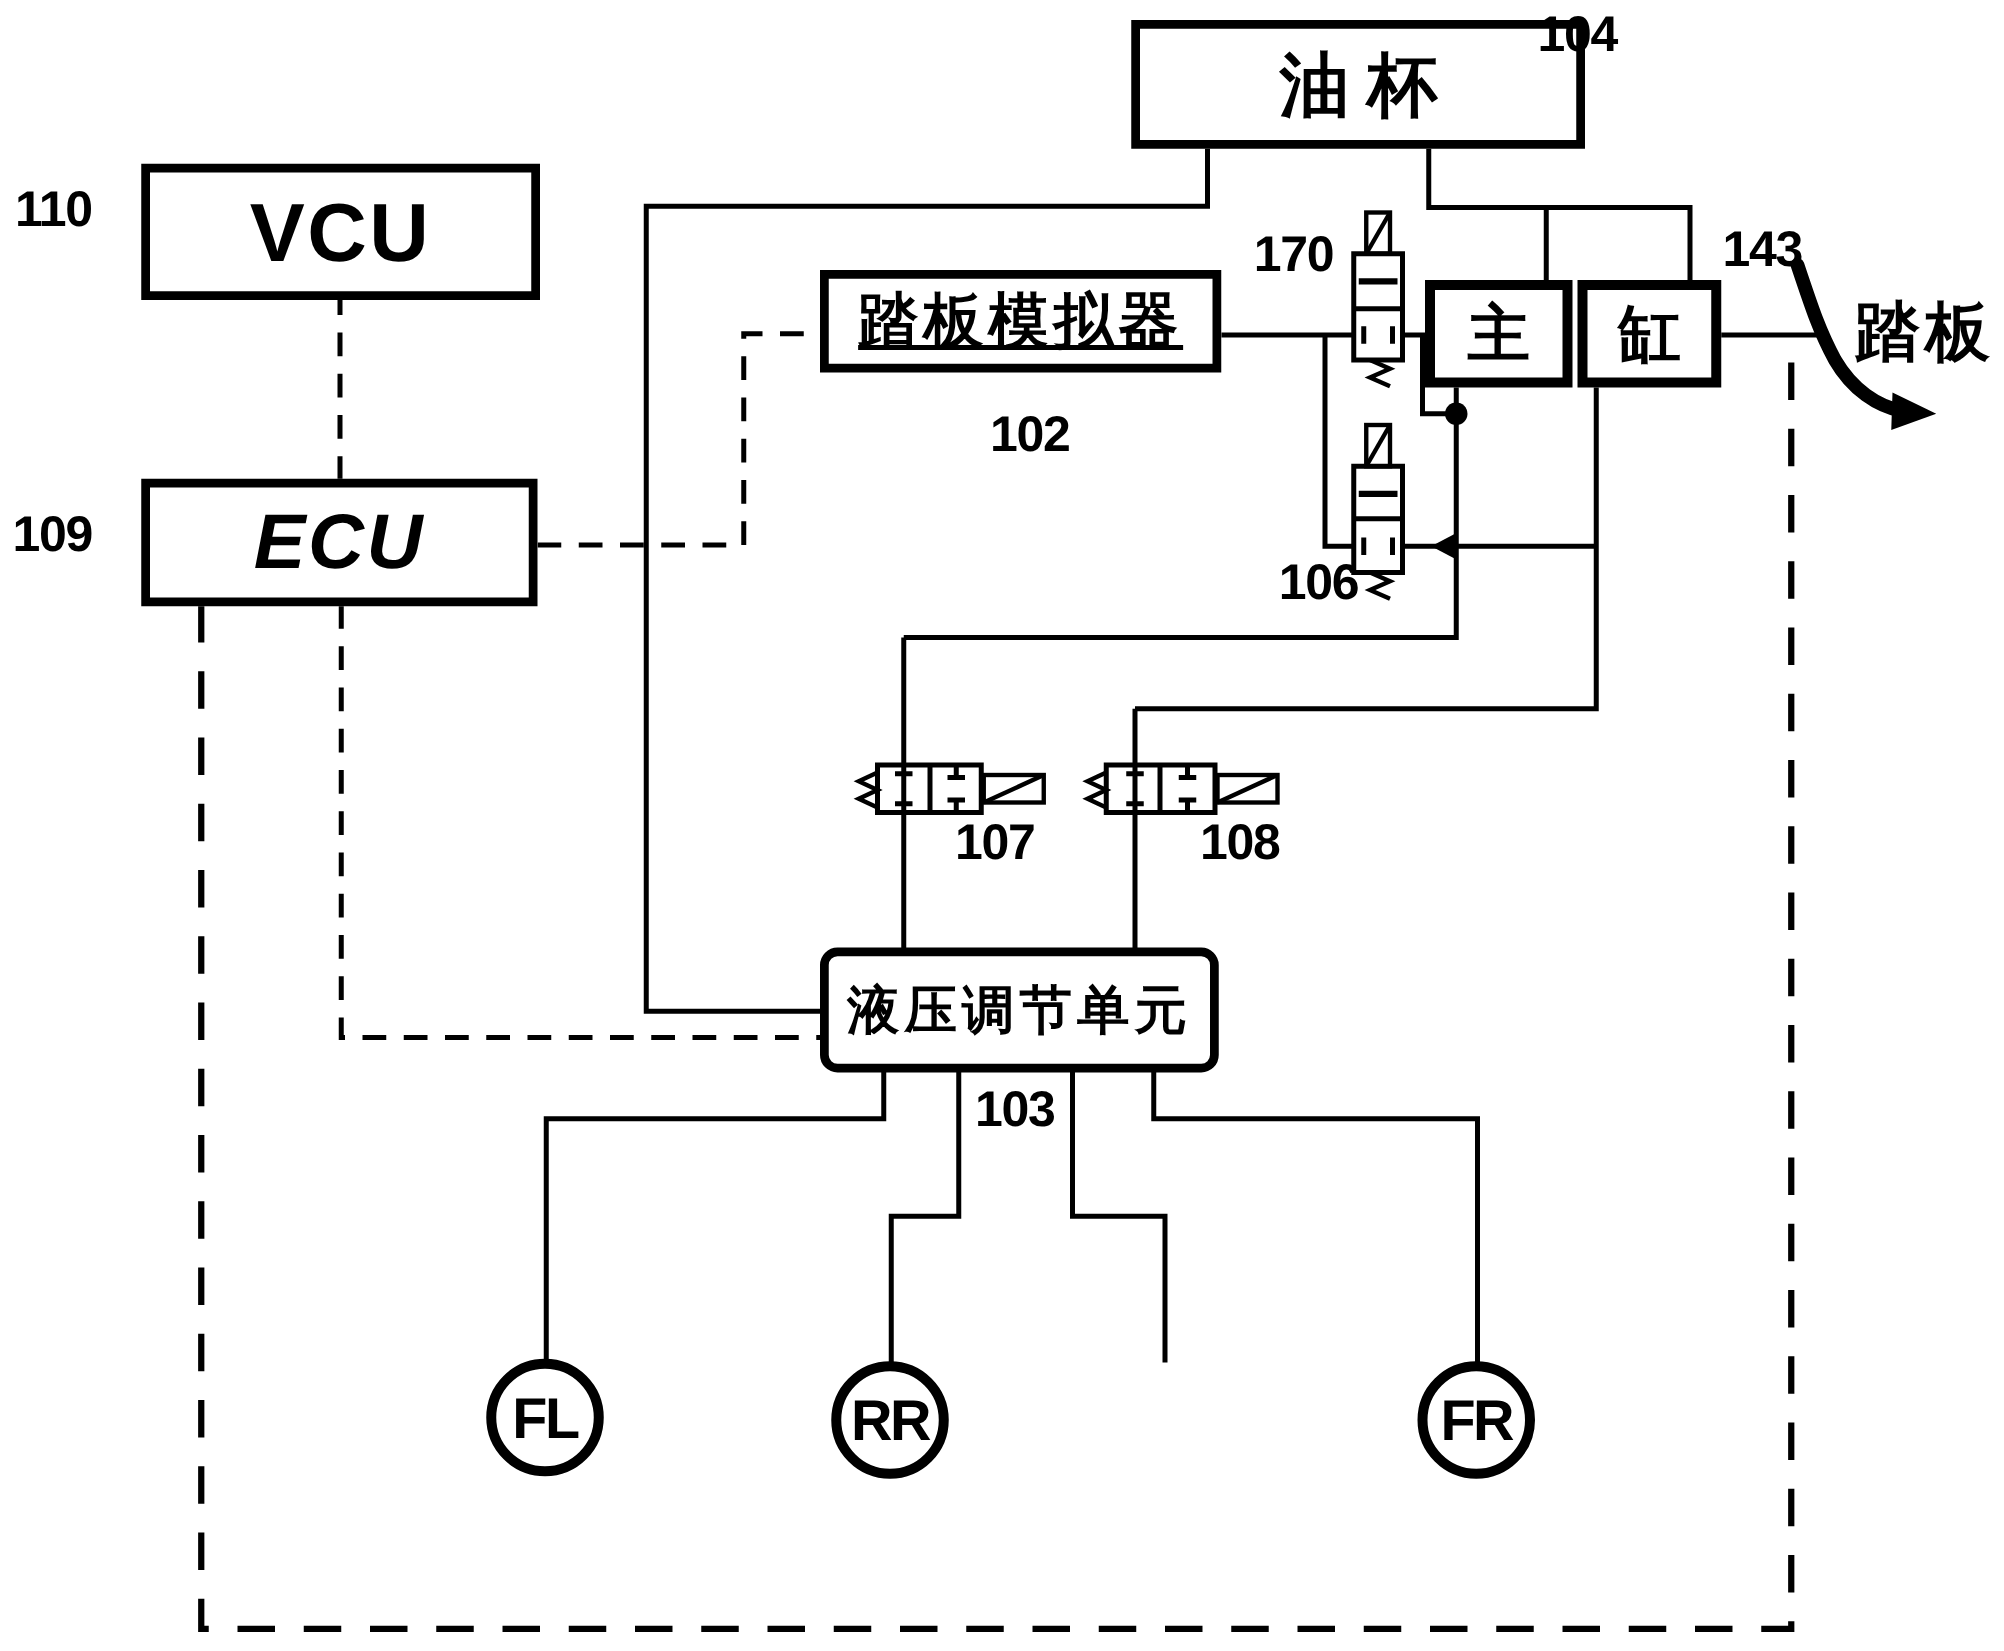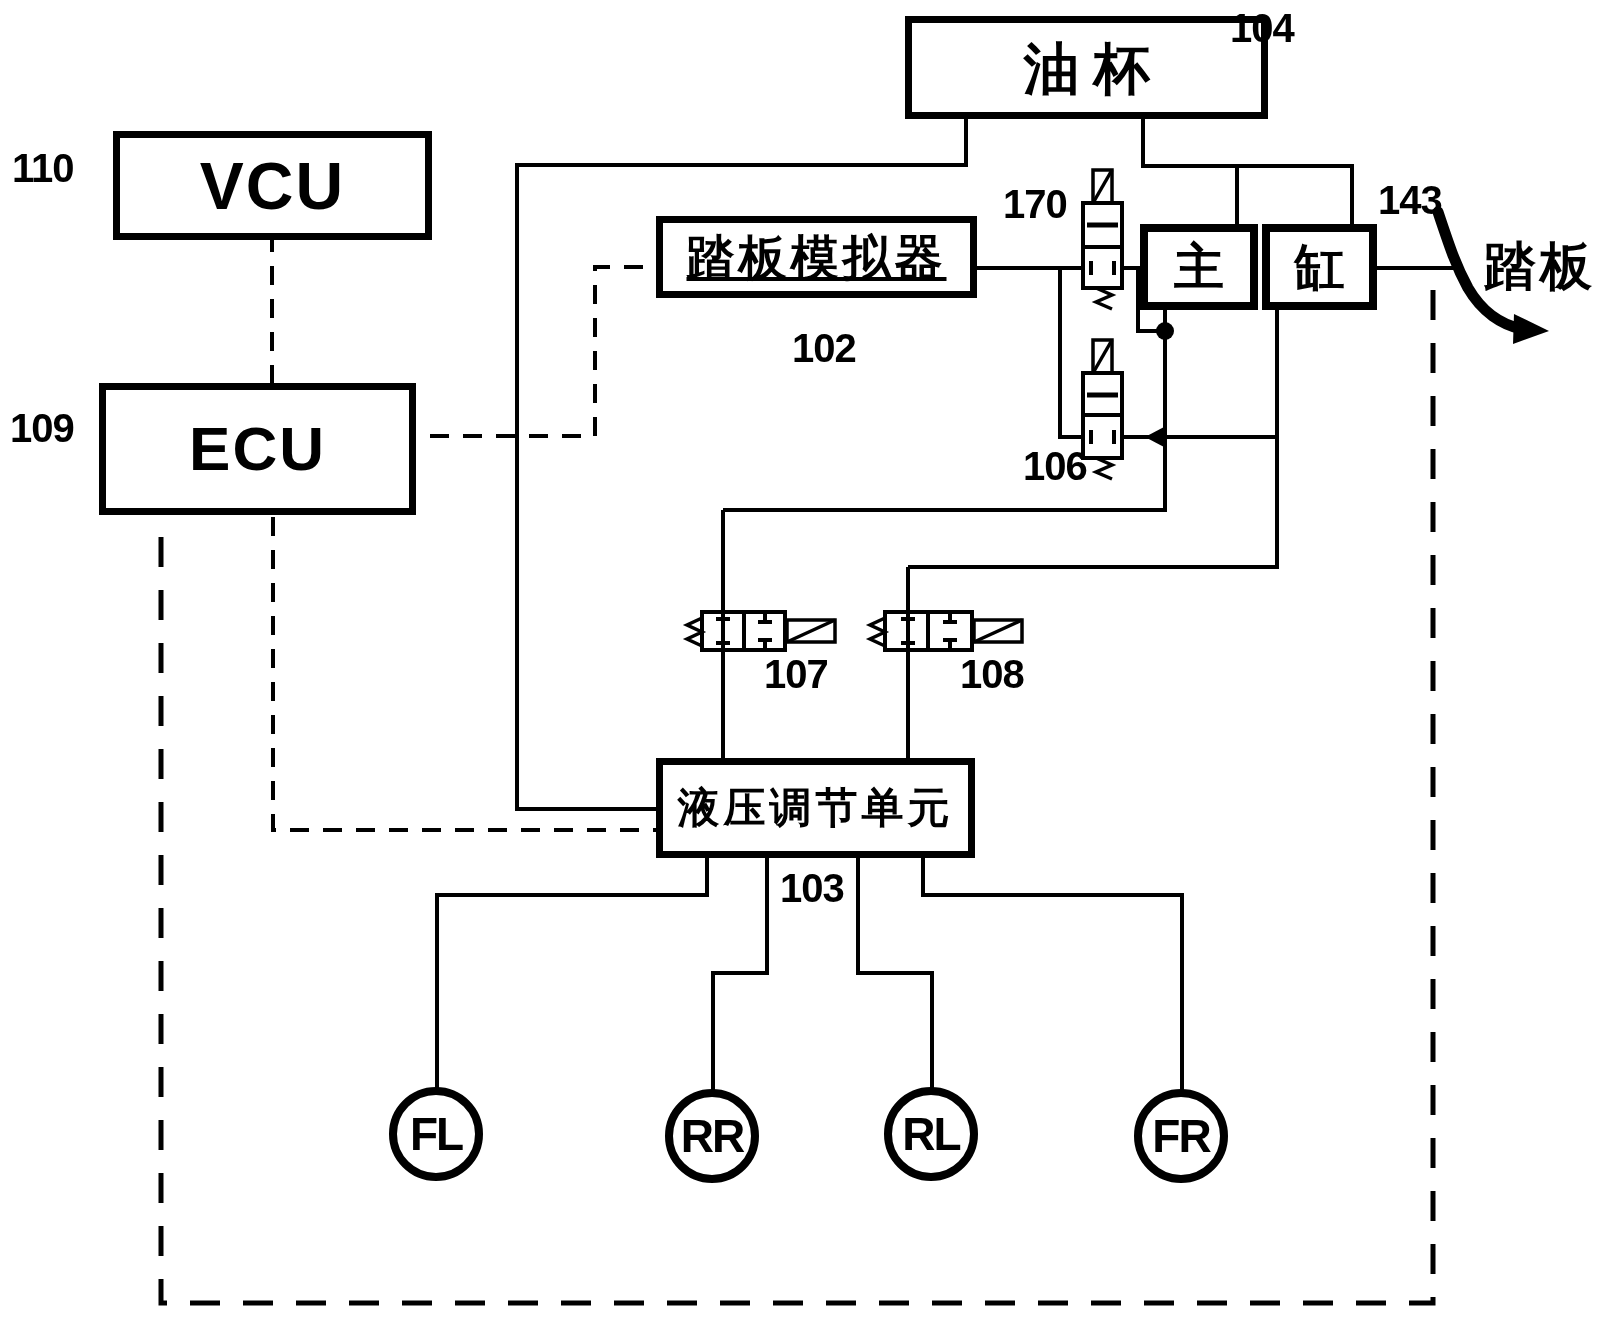--- a/index.html
+++ b/index.html
@@ -107,32 +107,31 @@
     <g>
       <path d="M1438 212 C1450 248 1456 266 1468 288 C1482 312 1502 325 1522 329" stroke="#000" stroke-width="11" fill="none" stroke-linecap="round"></path>
       <polygon points="1514,314 1549,331 1513,344" fill="#000"></polygon>
     </g>
   </svg>
 
   <div class="box cn" style="left:905px;top:16px;width:363px;height:103px;font-size:56px;letter-spacing:14px;text-indent:14px;">油杯</div>
 
   <div class="box" style="left:113px;top:131px;width:319px;height:109px;font-size:66px;font-weight:800;letter-spacing:2px;">VCU</div>
 
-  <div class="box" style="left:99px;top:383px;width:317px;height:132px;font-size:62px;font-weight:800;letter-spacing:2px;">ECU</div>
+  <div class="box" style="left:113px;top:383px;width:317px;height:102px;font-size:62px;font-weight:800;letter-spacing:2px;font-style:italic;">ECU</div>
 
   <div class="box cn" style="left:656px;top:216px;width:321px;height:82px;font-size:48px;letter-spacing:4px;text-decoration:underline;">踏板模拟器</div>
 
-  <div class="box cn" style="left:656px;top:758px;width:319px;height:100px;font-size:42px;letter-spacing:4px;">液压调节单元</div>
+  <div class="box cn" style="left:656px;top:758px;width:319px;height:100px;font-size:42px;letter-spacing:4px;border-radius:14px;">液压调节单元</div>
 
   <div class="box cn" style="left:1140px;top:224px;width:118px;height:86px;border-width:8px;font-size:50px;">主</div>
   <div class="box cn" style="left:1262px;top:224px;width:115px;height:86px;border-width:8px;font-size:50px;">缸</div>
 
   <div class="wheel" style="left:389px;top:1087px;">FL</div>
   <div class="wheel" style="left:665px;top:1089px;">RR</div>
-  <div class="wheel" style="left:884px;top:1087px;">RL</div>
   <div class="wheel" style="left:1134px;top:1089px;">FR</div>
 
   <div class="ref" style="left:1230px;top:8px;">104</div>
   <div class="ref" style="left:12px;top:148px;">110</div>
   <div class="ref" style="left:10px;top:408px;">109</div>
   <div class="ref" style="left:792px;top:328px;">102</div>
   <div class="ref" style="left:780px;top:868px;">103</div>
   <div class="ref" style="left:1378px;top:180px;">143</div>
   <div class="ref" style="left:1003px;top:184px;">170</div>
   <div class="ref" style="left:1023px;top:446px;">106</div>

